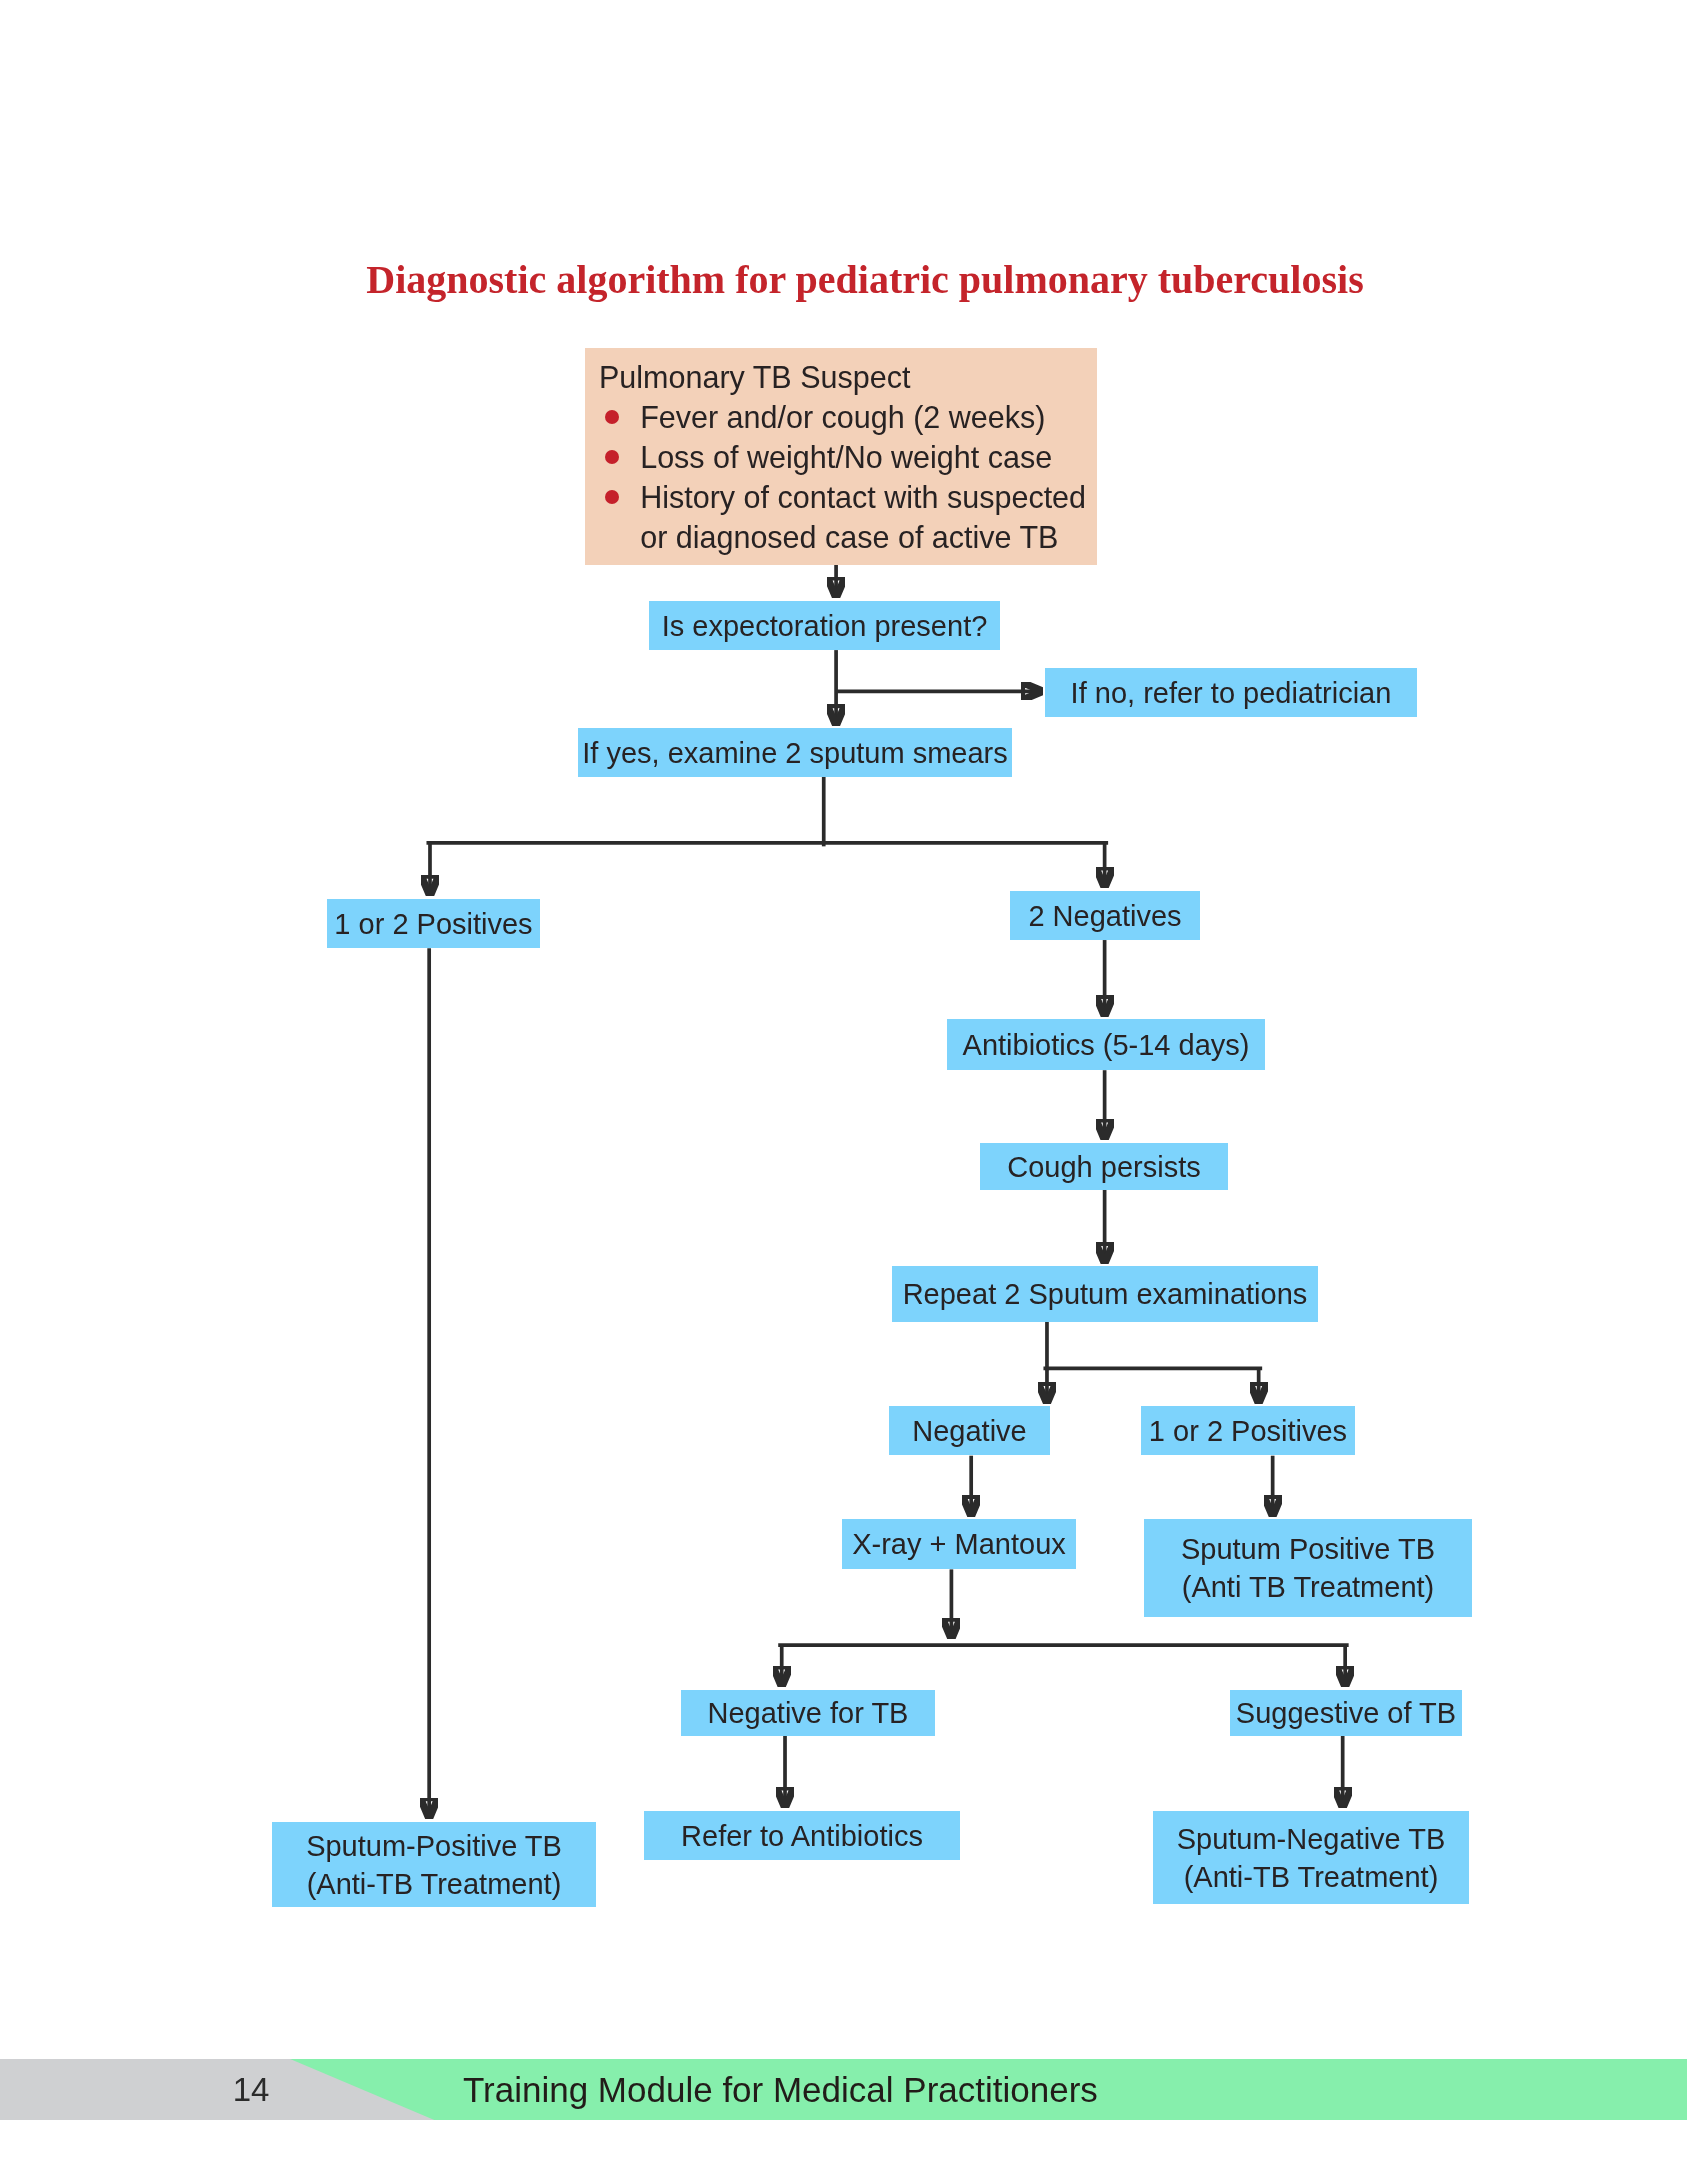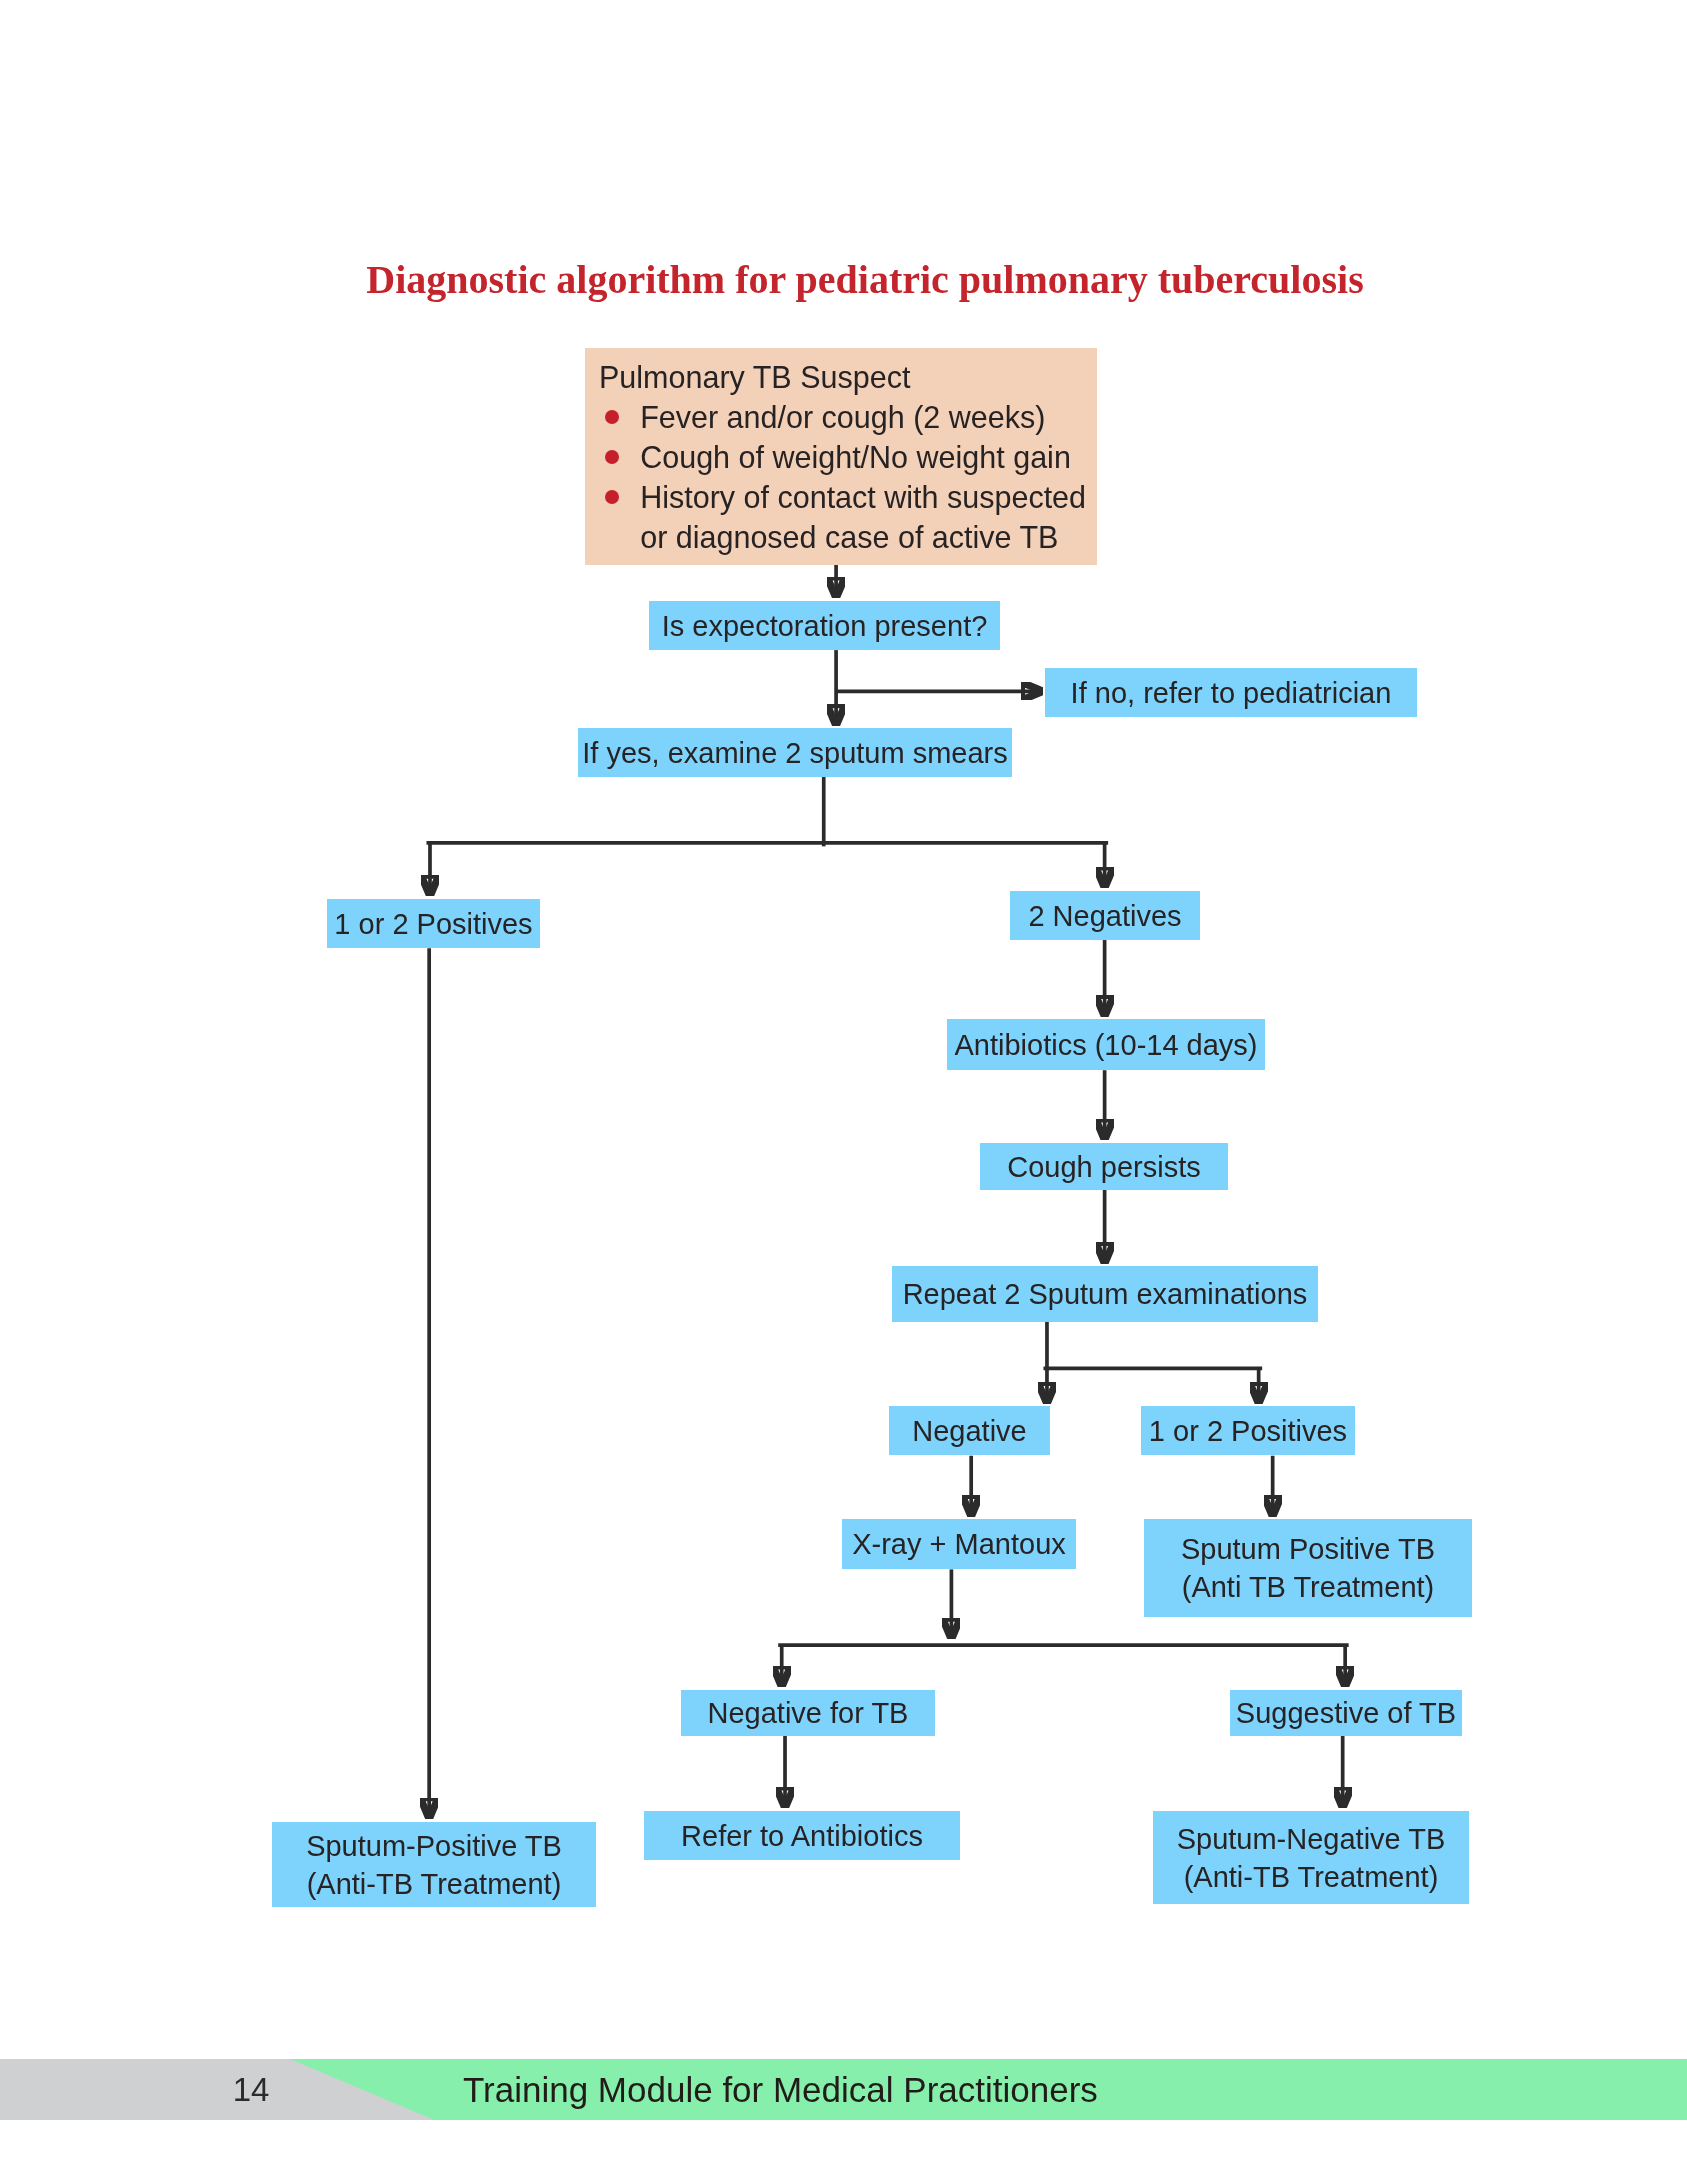--- a/index.html
+++ b/index.html
@@ -107,40 +107,40 @@
   </svg>
 
   <div class="suspect" style="left:585px;top:324px;width:512px;height:208px;">
     <div class="heading">Pulmonary TB Suspect</div>
     <div class="bullet-row">
       <span class="bullet-dot"></span>
       <span class="bullet-text">Fever and/or cough (2 weeks)</span>
     </div>
     <div class="bullet-row">
       <span class="bullet-dot"></span>
-      <span class="bullet-text">Cough of weight/No weight gain</span>
+      <span class="bullet-text">Loss of weight/No weight case</span>
     </div>
     <div class="bullet-row">
       <span class="bullet-dot"></span>
       <span class="bullet-text">History of contact with suspected
 or diagnosed case of active TB</span>
     </div>
   </div>
 
   <div class="node" style="left:649px;top:577px;width:351px;height:49px;">Is expectoration present?</div>
 
   <div class="node" style="left:1045px;top:644px;width:372px;height:49px;">If no, refer to pediatrician</div>
 
   <div class="node" style="left:578px;top:704px;width:434px;height:49px;">If yes, examine 2 sputum smears</div>
 
   <div class="node" style="left:327px;top:875px;width:213px;height:49px;">1 or 2 Positives</div>
 
   <div class="node" style="left:1010px;top:867px;width:190px;height:49px;">2 Negatives</div>
 
-  <div class="node" style="left:947px;top:995px;width:318px;height:51px;">Antibiotics (10-14 days)</div>
+  <div class="node" style="left:947px;top:995px;width:318px;height:51px;">Antibiotics (5-14 days)</div>
 
   <div class="node" style="left:980px;top:1119px;width:248px;height:47px;">Cough persists</div>
 
   <div class="node" style="left:892px;top:1242px;width:426px;height:56px;">Repeat 2 Sputum examinations</div>
 
   <div class="node" style="left:889px;top:1382px;width:161px;height:49px;">Negative</div>
 
   <div class="node" style="left:1141px;top:1382px;width:214px;height:49px;">1 or 2 Positives</div>
 
   <div class="node" style="left:842px;top:1495px;width:234px;height:50px;">X-ray + Mantoux</div>

